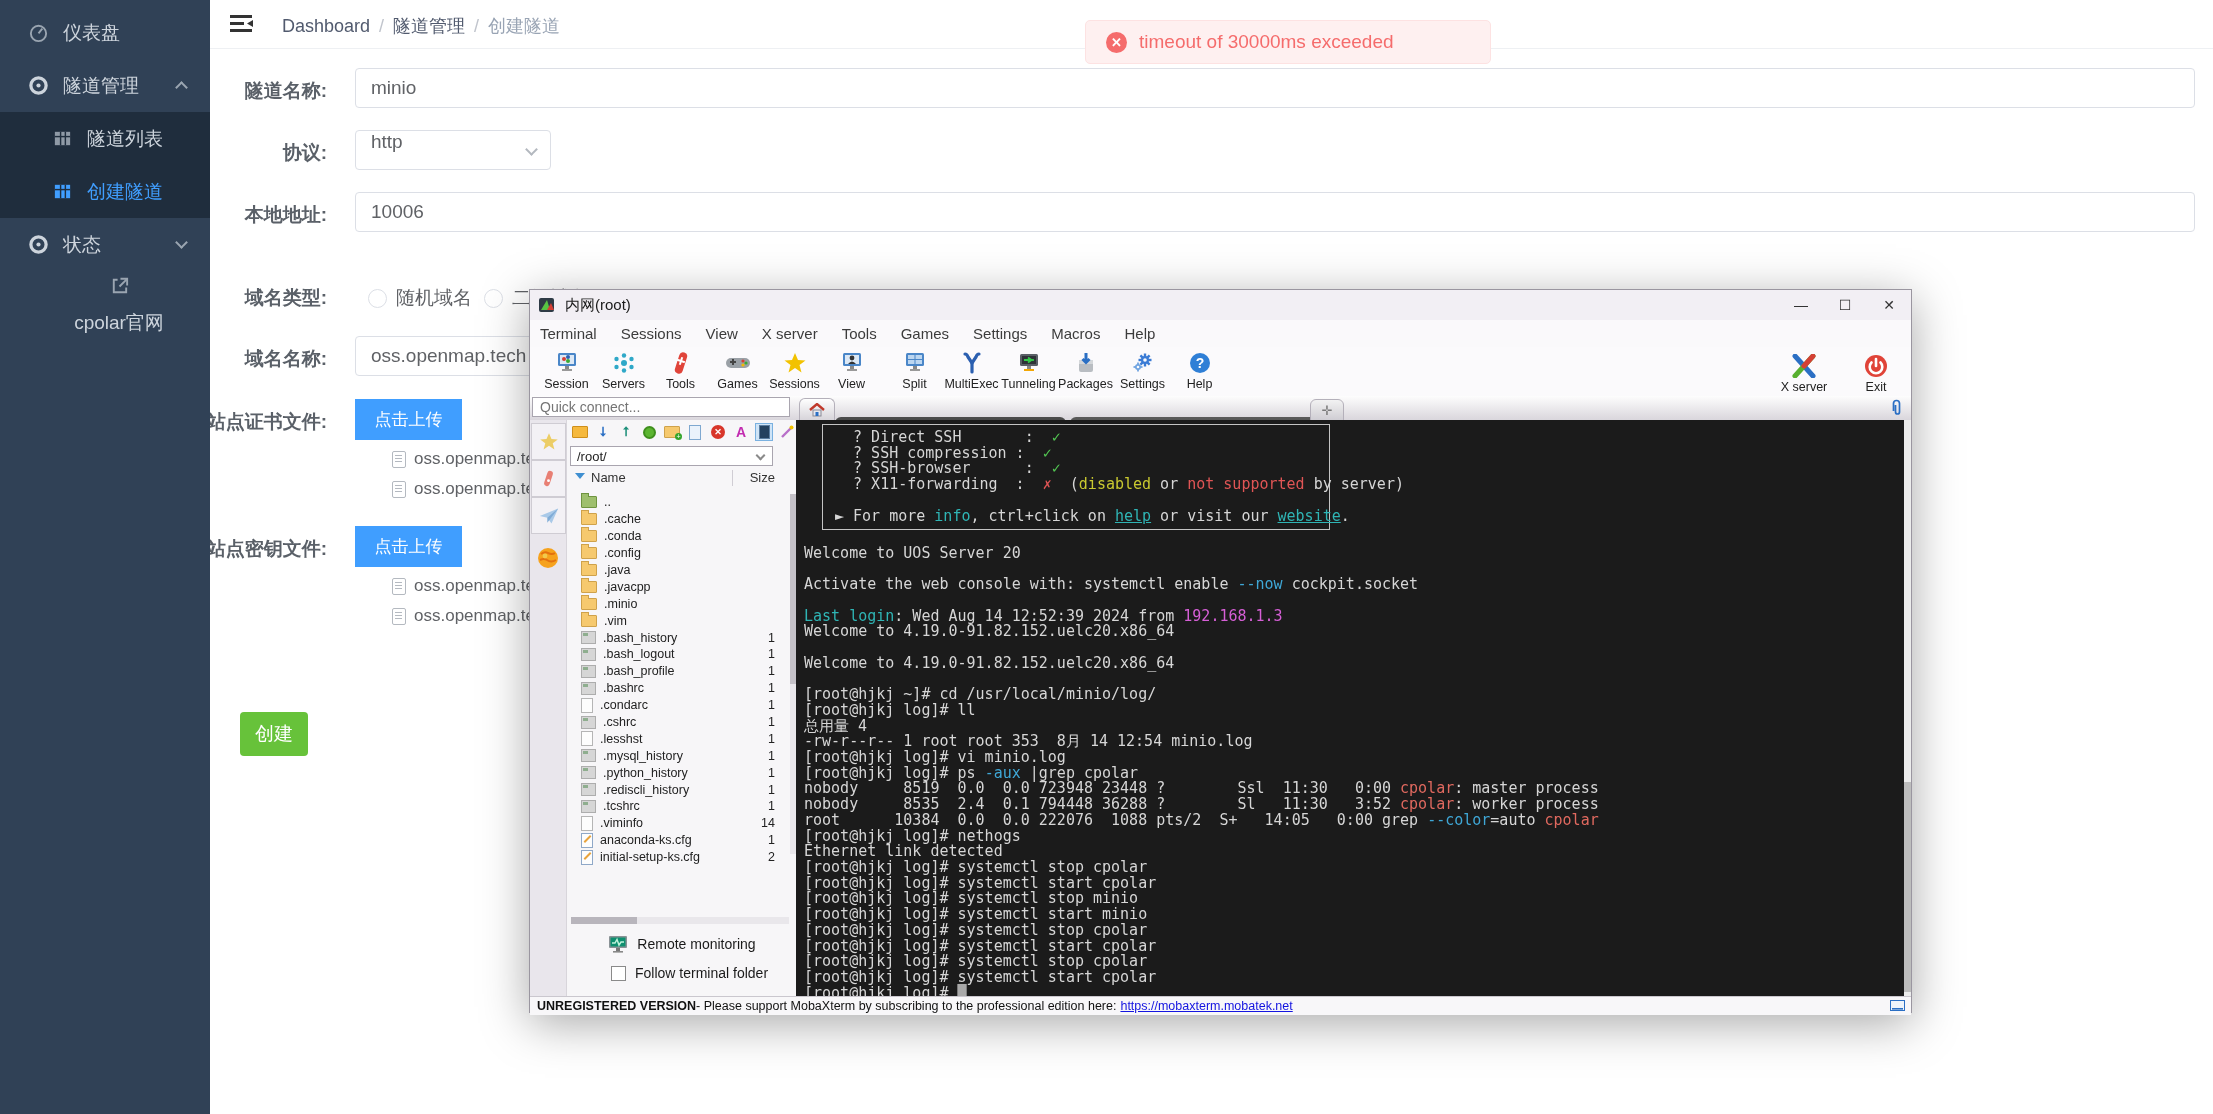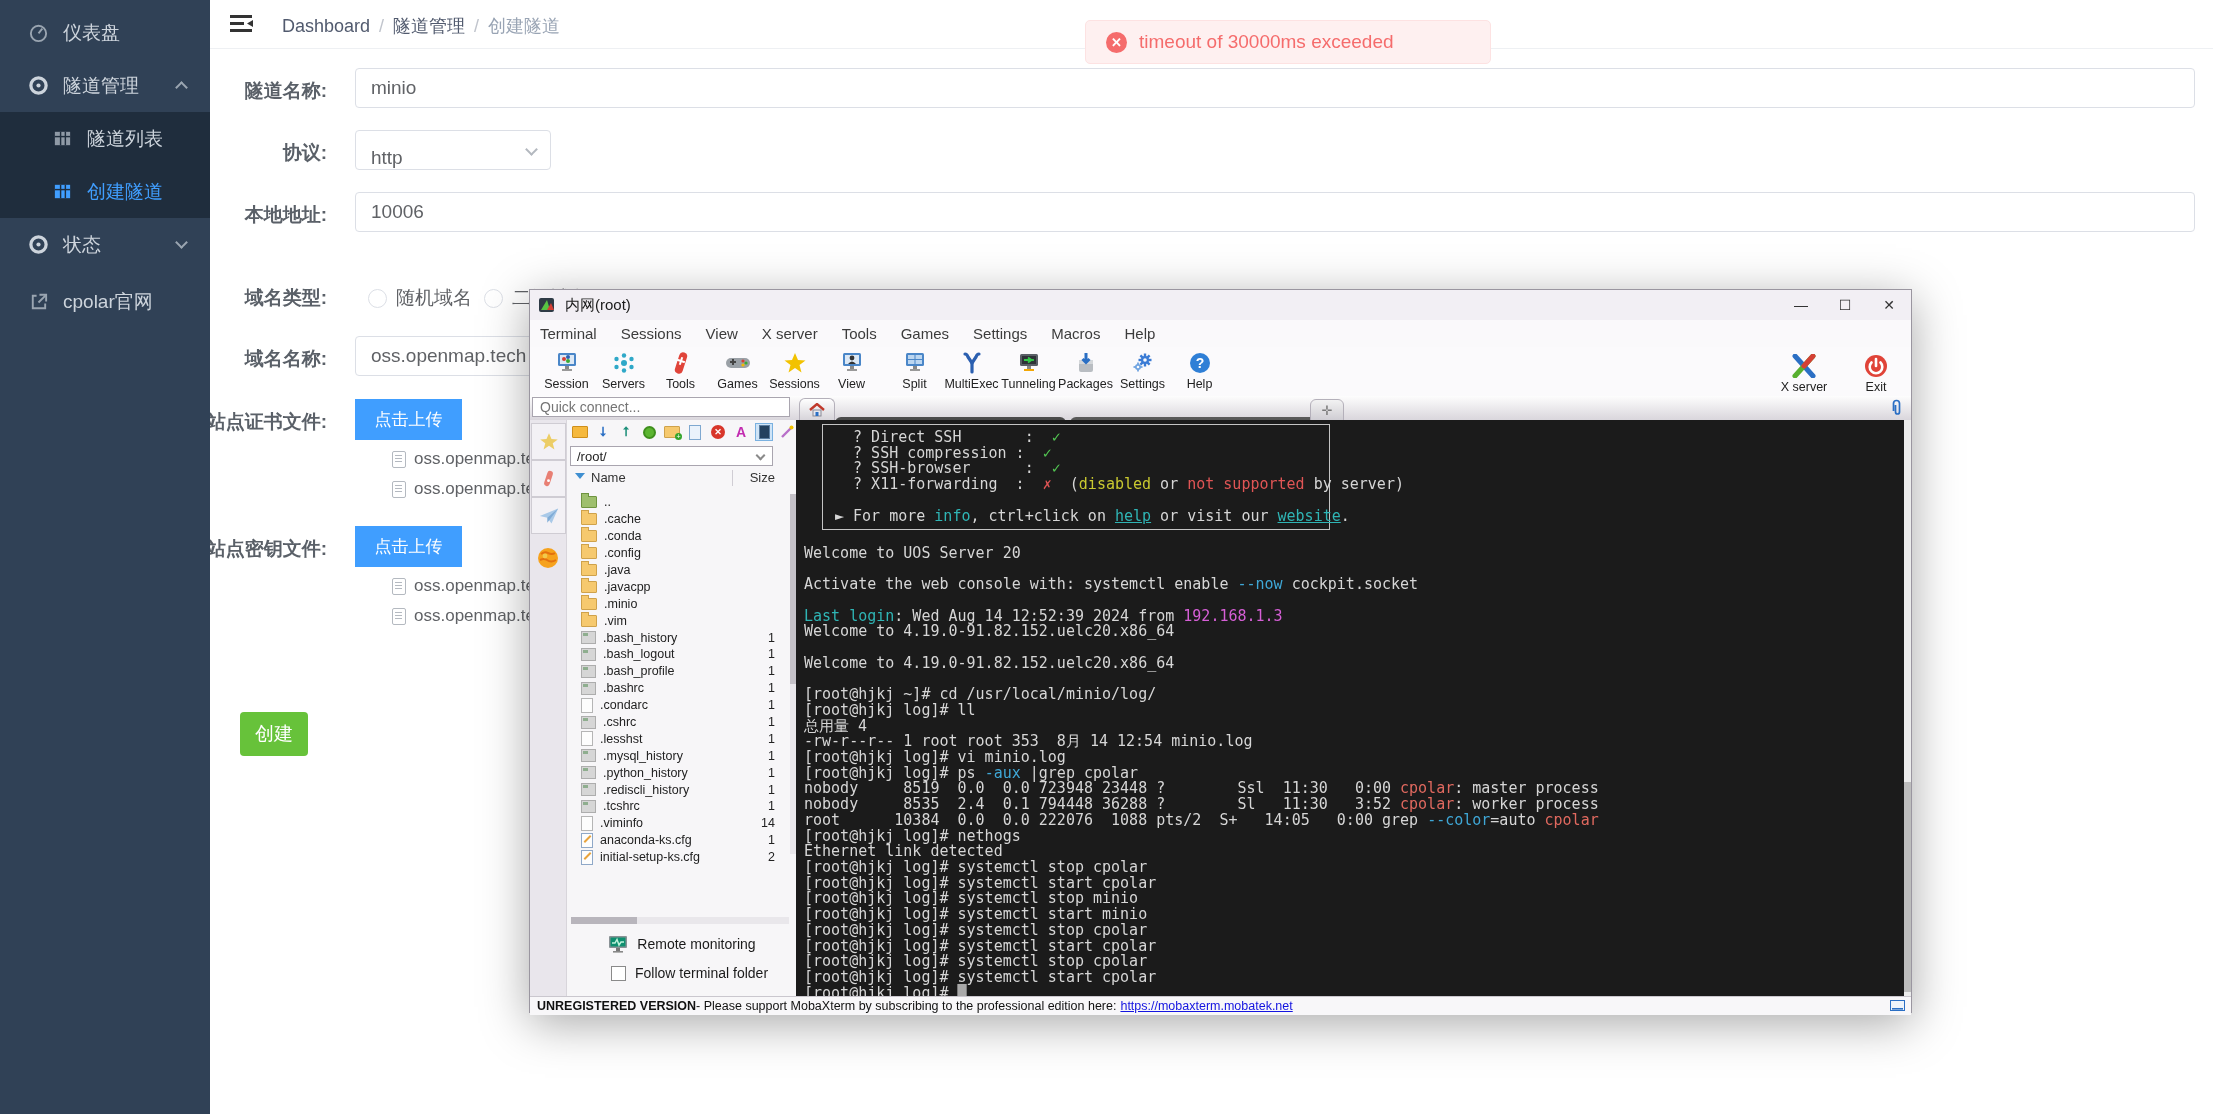--- a/index.html
+++ b/index.html
@@ -33,21 +33,21 @@
          border:1px solid #fde2e2;border-radius:5px;display:flex;align-items:center;
          padding-left:20px;gap:12px;color:#f56c6c;font-size:19px;z-index:30;}
   .toast-x{width:21px;height:21px;border-radius:50%;background:#f56c6c;color:#fff;display:flex;
            align-items:center;justify-content:center;font-size:13px;font-weight:bold;flex:0 0 auto;}
 
   
   .flabel{position:absolute;font-size:19px;font-weight:bold;color:#5a6068;text-align:right;width:230px;}
   .finput{position:absolute;height:40px;border:1px solid #dcdfe6;border-radius:4px;background:#fff;
           font-size:19px;color:#606266;padding:0 8px 0 15px;box-sizing:border-box;
           font-family:"Liberation Sans",sans-serif;outline:none;}
-  .fselect{display:flex;align-items:flex-end;}
+  .fselect{display:flex;align-items:flex-start;}
   .sel-chev{border:solid #b3b8bf;border-width:0 2px 2px 0;display:inline-block;padding:3.5px;
             transform:rotate(45deg);position:absolute;right:14px;top:14px;}
   .radio{display:flex;align-items:center;gap:9px;position:absolute;font-size:19px;color:#606266;}
   .radio-circle{width:17px;height:17px;border:1px solid #dcdfe6;border-radius:50%;background:#fff;}
   .upload-btn{position:absolute;width:107px;height:41px;background:#409eff;border-radius:0;
               color:#fff;font-size:17px;display:flex;align-items:center;justify-content:center;}
   .file-item{position:absolute;display:flex;align-items:center;gap:8px;font-size:17px;color:#606266;}
   .doc-ic{width:12px;height:15px;background:#fff;border:1.5px solid #b4b9c0;border-radius:2px;position:relative;}
   .doc-ic::before{content:"";position:absolute;left:2px;top:3px;width:7px;height:1.5px;background:#b4b9c0;
                   box-shadow:0 3px 0 #b4b9c0,0 6px 0 #b4b9c0;}
@@ -200,21 +200,21 @@
       </div>
     </div>
     <div class="side-item">
       <svg class="sicon" viewBox="0 0 22 22">
         <circle cx="11" cy="11" r="8" fill="none" stroke="#cdd4dc" stroke-width="3.4"></circle>
         <circle cx="11" cy="11" r="2.2" fill="#cdd4dc"></circle>
       </svg>
       <span>状态</span>
       <span class="chev down"></span>
     </div>
-    <div class="side-item" style="margin-top:4px;">
+    <div class="side-item" style="margin-top:4px;flex-direction:column;">
       <svg class="sicon" viewBox="0 0 22 22">
         <path d="M9 5 H5 V18 H18 V13" fill="none" stroke="#9aa5b1" stroke-width="2"></path>
         <path d="M12 4 H19 V11" fill="none" stroke="#9aa5b1" stroke-width="2"></path>
         <line x1="19" y1="4" x2="11" y2="12" stroke="#9aa5b1" stroke-width="2"></line>
       </svg>
       <span>cpolar官网</span>
     </div>
   </div>
 
   <div class="header">

